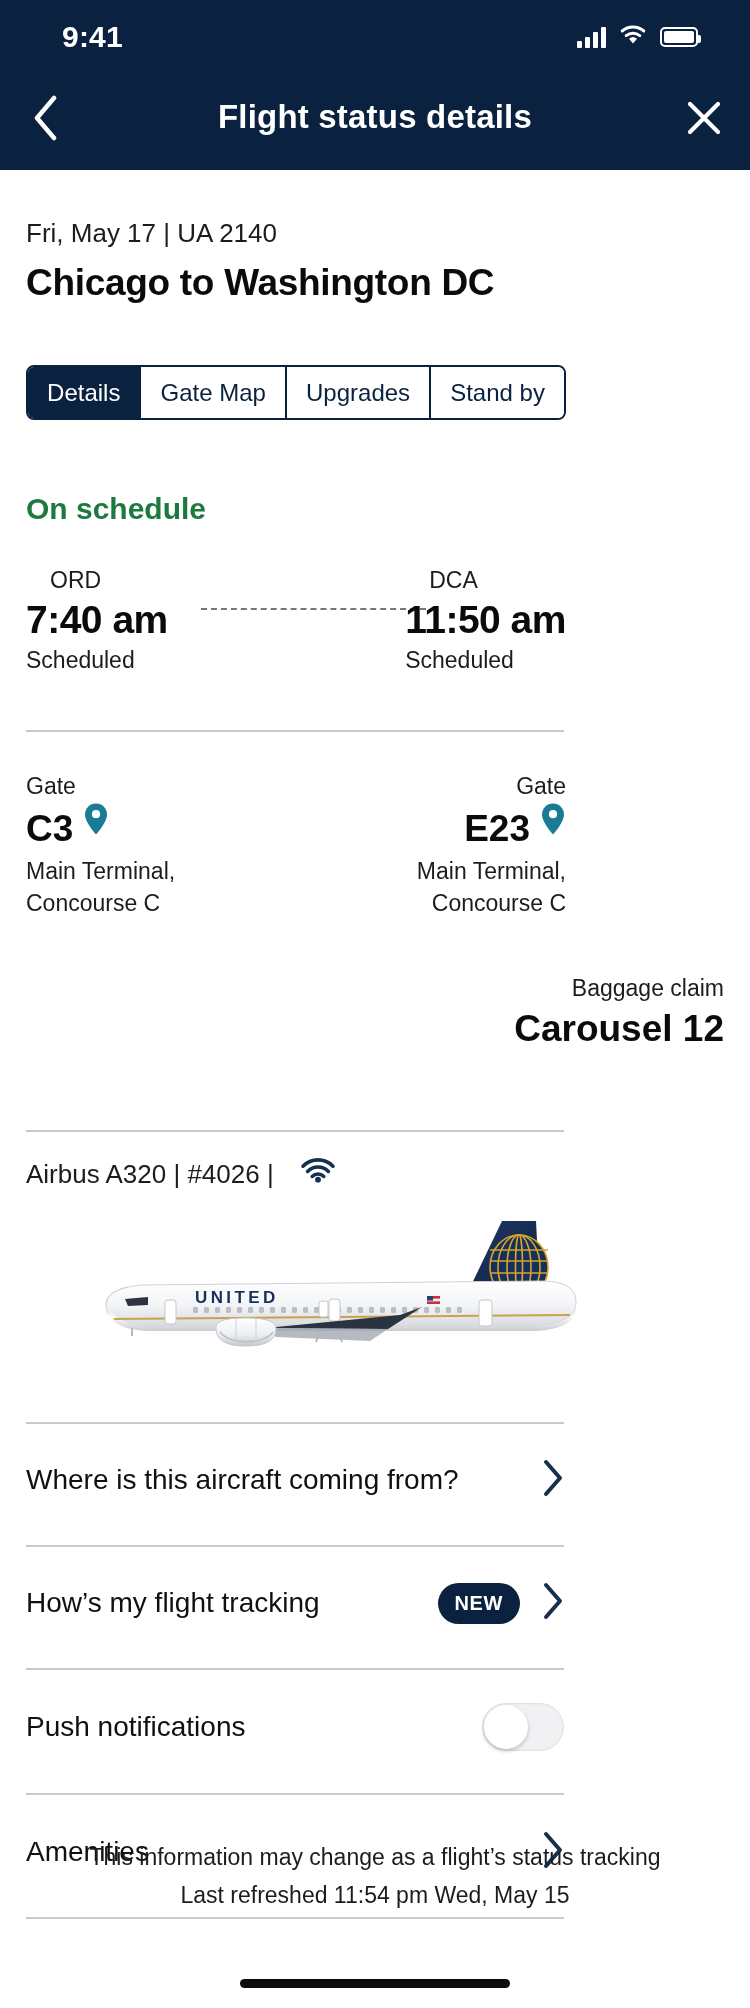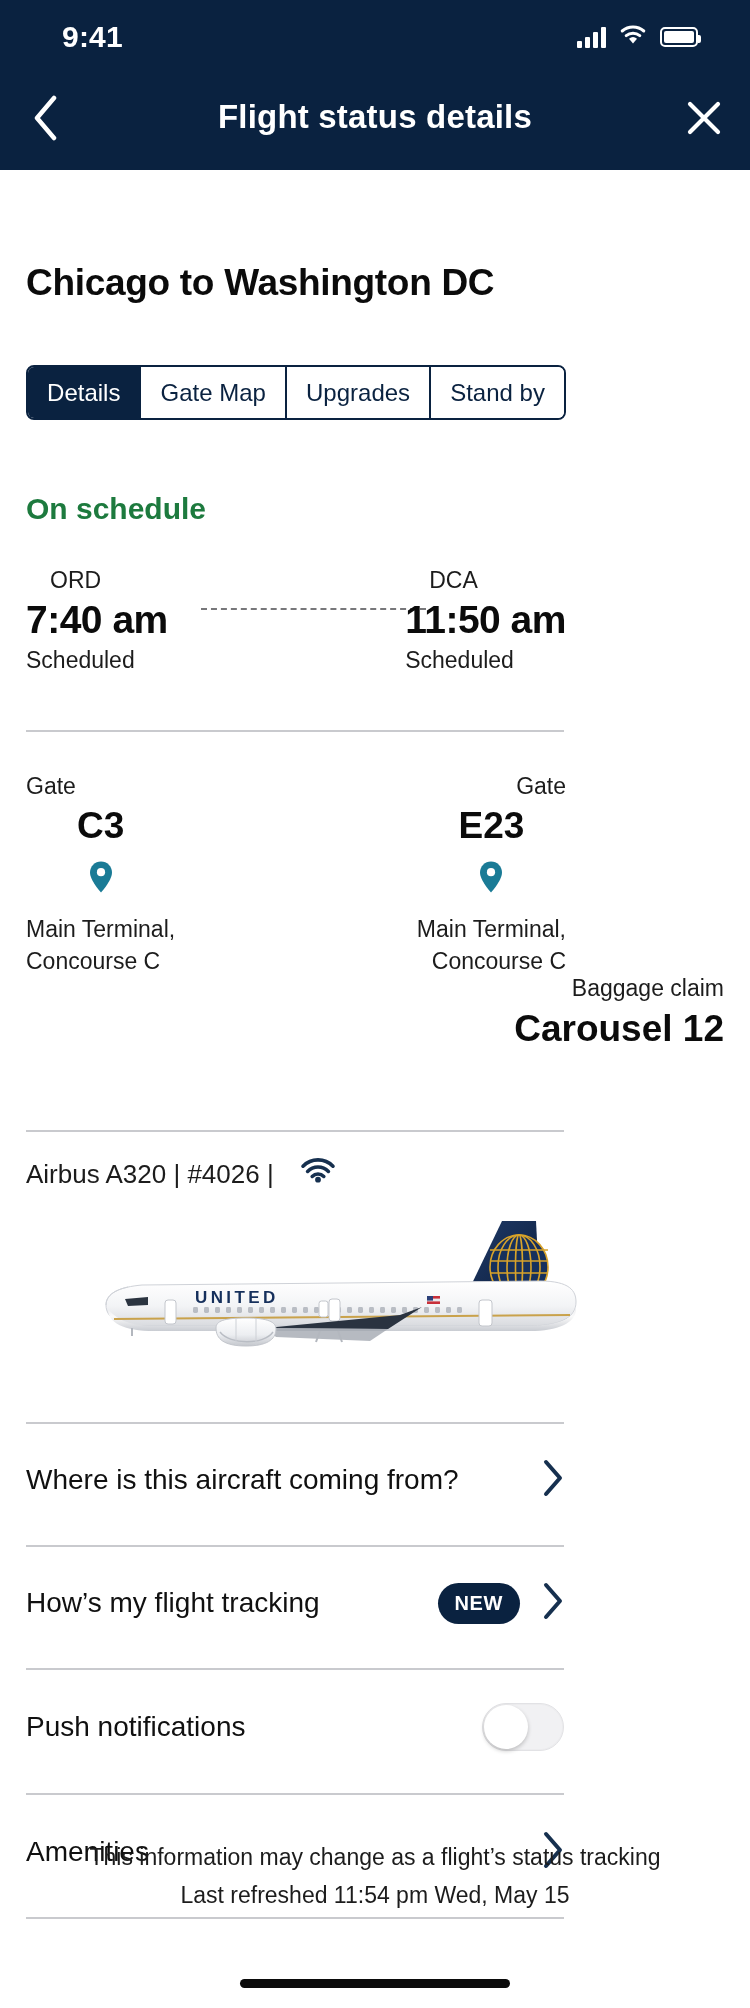--- a/index.html
+++ b/index.html
@@ -168,21 +168,21 @@
     height: 2px;
     background: #c9cace;
   }
 
   
   .gates { position: absolute; left: 26px; top: 770px; width: 540px; }
   .g-col { position: absolute; top: 0; }
   .g-col.left { left: 0; text-align: left; }
   .g-col.right { right: 0; text-align: right; }
   .g-label { font-size: 23px; color: #1c1c1c; line-height: 32px; }
-  .g-value-row { display: flex; align-items: center; gap: 10px; line-height: 48px; flex-direction: column; }
+  .g-value-row { display: flex; align-items: center; gap: 10px; line-height: 48px; }
   .g-col.right .g-value-row { justify-content: flex-end; }
   .g-value { font-size: 37px; font-weight: bold; color: #0b0b0b; }
   .g-sub { font-size: 23px; color: #1c1c1c; line-height: 32px; }
 
   .baggage { position: absolute; right: 26px; top: 970px; text-align: right; }
   .bag-label { font-size: 23px; color: #1c1c1c; line-height: 36px; }
   .bag-value { font-size: 37px; font-weight: bold; color: #0b0b0b; line-height: 46px; }
 
   
   .aircraft-line {
@@ -289,20 +289,21 @@
       </svg>
     </div>
     <div class="nav-title">Flight status details</div>
     <div class="nav-close">
       <svg width="40" height="40" viewBox="0 0 40 40">
         <path d="M6 6 L34 34 M34 6 L6 34" stroke="#ffffff" stroke-width="4.2" stroke-linecap="round"></path>
       </svg>
     </div>
   </div>
 
+  <div class="flight-meta">Fri, May 17 | UA 2140</div>
   <div class="flight-route">Chicago to Washington DC</div>
 
   <div class="tabs">
     <div class="tab active">Details</div>
     <div class="tab">Gate Map</div>
     <div class="tab">Upgrades</div>
     <div class="tab">Stand by</div>
   </div>
 
   <div class="status-line">On schedule</div>

